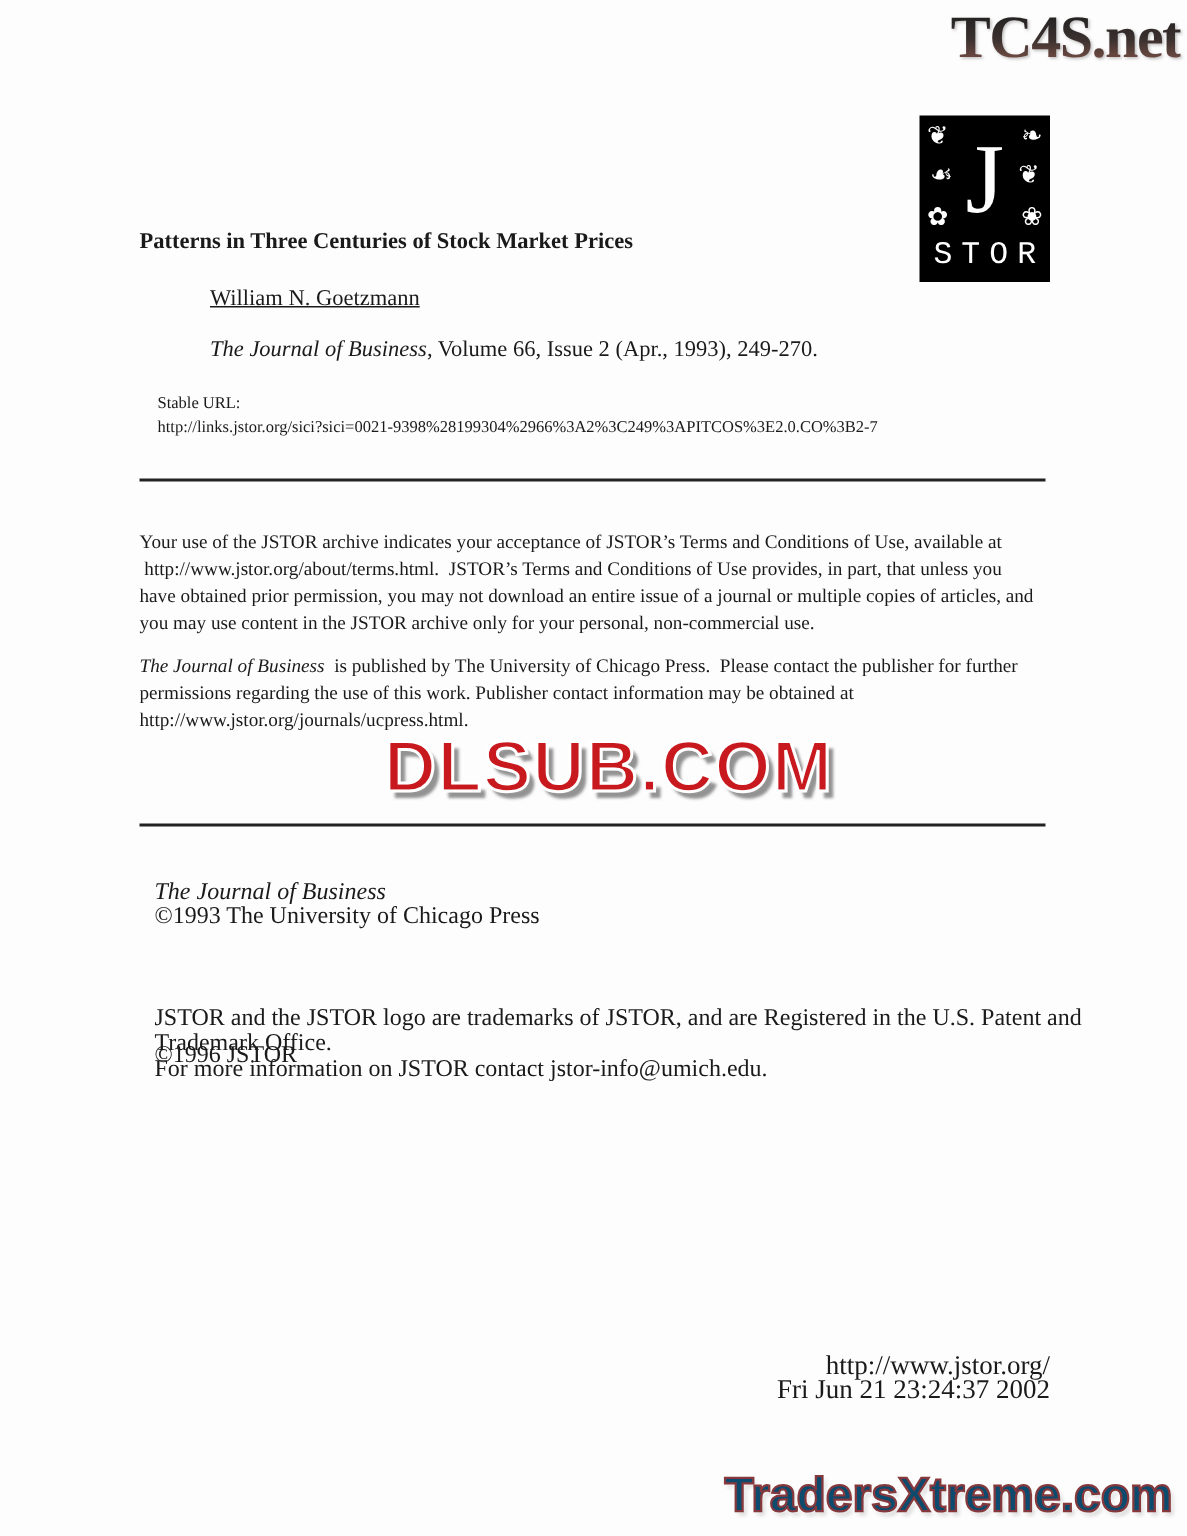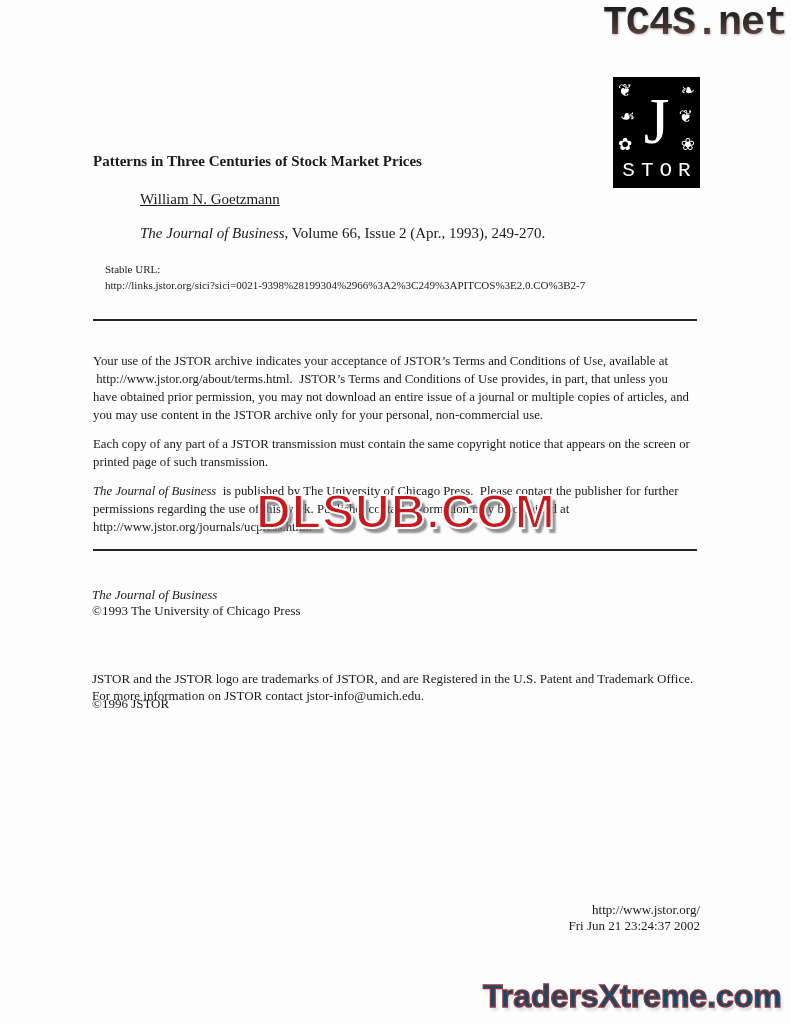--- a/index.html
+++ b/index.html
@@ -3,21 +3,21 @@
 <meta charset="utf-8">
 <style>
   html,body{margin:0;padding:0;}
   body{
     width:791px;height:1024px;position:relative;background:#fdfdfd;
     font-family:"Liberation Serif", serif;color:#1a1a1a;overflow:hidden;
   }
   
   .wm-top{
     position:absolute;top:1px;right:4px;
-    font-family:Liberation Mono, monospace;font-weight:bold;
+    font-family:Liberation Serif, serif;font-weight:bold;
     font-size:40px;letter-spacing:-1px;
     background:linear-gradient(#1f1f1f 15%, #3c3230 55%, #8a564c 95%);
     -webkit-background-clip:text;background-clip:text;color:transparent;
     filter:drop-shadow(1px 1px 1px #bbb);
   }
   
   .logo{
     position:absolute;left:613px;top:77px;width:87px;height:111px;
     background:#000;box-sizing:border-box;
   }
@@ -58,28 +58,28 @@
   
   .wm-mid{
     position:absolute;left:256px;top:484px;
     font-family:"Liberation Sans", sans-serif;font-weight:bold;
     font-size:48px;letter-spacing:1px;color:#c8191e;
     -webkit-text-stroke:2px #ffffff;
     text-shadow:4px 5px 2px rgba(110,110,110,0.75);
     z-index:5;
   }
   
-  .cpy{position:absolute;left:92px;font-size:13px;line-height:16px;white-space:pre-wrap;}
+  .cpy{position:absolute;left:103px;font-size:16px;line-height:16px;white-space:pre-wrap;}
   .cpy-journal{top:587px;}
   .cpy-tm{top:650px;line-height:17px;margin-top:20px;}
   .cpy-2002{top:696px;}
   
   .footer{
     position:absolute;right:91px;top:902px;text-align:right;
-    font-size:13px;line-height:16px;
+    font-size:18px;line-height:16px;
   }
   
   .wm-bottom{
     position:absolute;left:483px;top:978px;
     font-family:"Liberation Sans", sans-serif;font-weight:bold;
     font-size:32px;letter-spacing:0px;color:#0c4a6e;
     -webkit-text-stroke:1.5px #86393c;
     text-shadow:0 0 4px #fff,0 0 6px #fff,2px 3px 3px #c9c9c9;
   }
 </style>
@@ -108,22 +108,20 @@
 <div class="stable"><span>Stable URL:</span>
 <span>http://links.jstor.org/sici?sici=0021-9398%28199304%2966%3A2%3C249%3APITCOS%3E2.0.CO%3B2-7</span></div>
 
 <div class="rule rule1"></div>
 
 <div class="terms">
   <p>Your use of the JSTOR archive indicates your acceptance of JSTOR’s Terms and Conditions of Use, available at
  http://www.jstor.org/about/terms.html.  JSTOR’s Terms and Conditions of Use provides, in part, that unless you
 have obtained prior permission, you may not download an entire issue of a journal or multiple copies of articles, and
 you may use content in the JSTOR archive only for your personal, non-commercial use.</p>
-  <p>Each copy of any part of a JSTOR transmission must contain the same copyright notice that appears on the screen or
-printed page of such transmission.</p>
   <p><span class="italic">The Journal of Business</span><span>  is published by The University of Chicago Press.  Please contact the publisher for further
 permissions regarding the use of this work. Publisher contact information may be obtained at
 http://www.jstor.org/journals/ucpress.html.</span></p>
 </div>
 
 <div class="wm-mid">DLSUB.COM</div>
 
 <div class="rule rule2"></div>
 
 <div class="cpy cpy-journal"><span class="italic">The Journal of Business</span>

